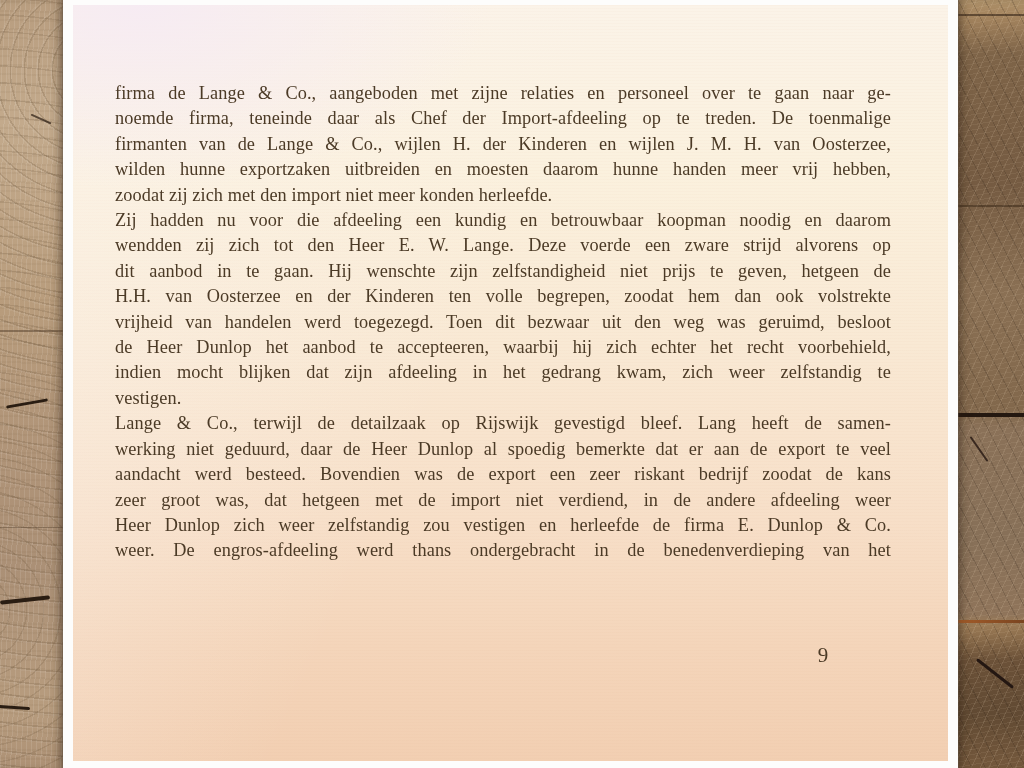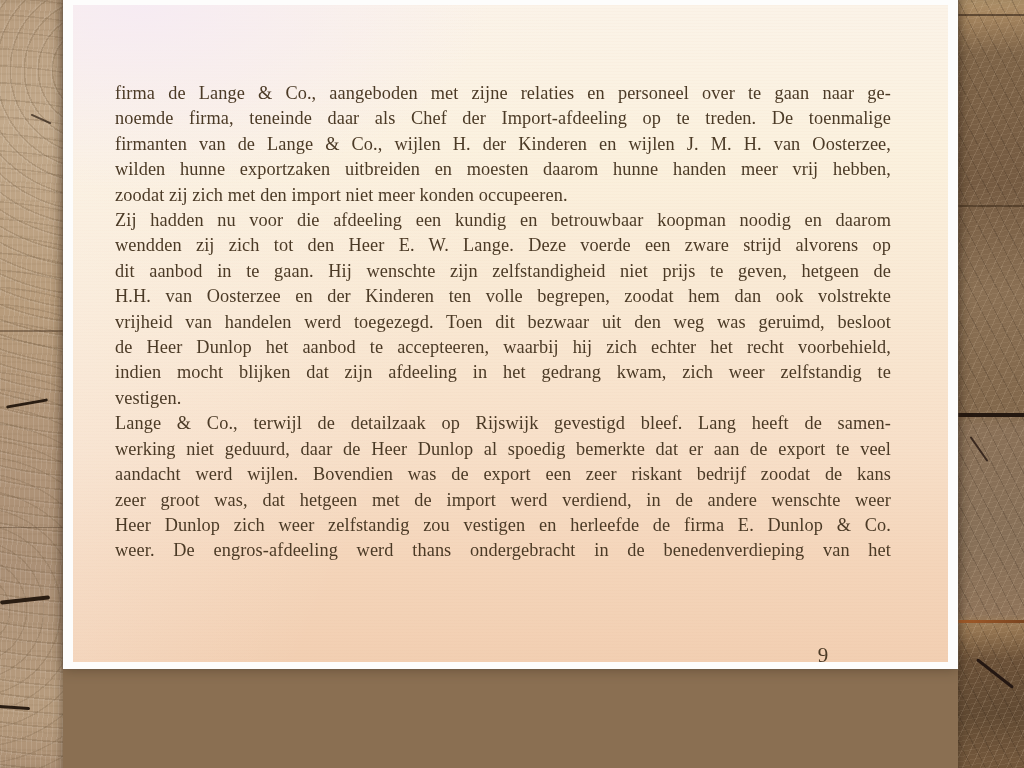--- a/index.html
+++ b/index.html
@@ -51,21 +51,21 @@
   .wood-right .seam-1 { top: 14px;  height: 2px; background: rgba(40,26,14,0.55); }
   .wood-right .seam-2 { top: 205px; height: 2px; background: rgba(46,30,16,0.45); }
   .wood-right .seam-3 { top: 413px; height: 4px; background: #241810; }
   .wood-right .seam-4 { top: 620px; height: 3px; background: linear-gradient(90deg, #a35c2a, #7a4520); }
   .scratch { position: absolute; background: #241712; border-radius: 2px; }
   .scratch-1 { top: 672px; left: 14px; width: 46px; height: 3px; transform: rotate(38deg); }
   .scratch-2 { top: 448px; left: 6px;  width: 30px; height: 2px; transform: rotate(55deg); opacity: .8; }
 
   
   .photo {
-    position: absolute; left: 63px; top: 0; width: 895px; height: 669px;
+    position: absolute; left: 63px; top: 0; width: 895px; height: 768px;
     background: #fdfdfc;
     padding: 5px 10px 7px 10px;
     box-sizing: border-box;
     box-shadow: 0 0 0 1px rgba(110,95,80,0.35), 0 0 12px rgba(50,35,20,0.45);
   }
   .paper {
     position: relative;
     width: 100%; height: 100%;
     background:
       radial-gradient(ellipse 560px 300px at 8% 0%, rgba(246,235,243,0.95), transparent 62%),
@@ -120,37 +120,37 @@
   </div>
 
   <div class="photo">
     <div class="paper">
       <div class="text-block">
           <div class="paragraph">
             <div class="line">firma de Lange &amp; Co., aangeboden met zijne relaties en personeel over te gaan naar ge-</div>
             <div class="line">noemde firma, teneinde daar als Chef der Import-afdeeling op te treden. De toenmalige</div>
             <div class="line">firmanten van de Lange &amp; Co., wijlen H. der Kinderen en wijlen J. M. H. van Oosterzee,</div>
             <div class="line">wilden hunne exportzaken uitbreiden en moesten daarom hunne handen meer vrij hebben,</div>
-            <div class="line line-last">zoodat zij zich met den import niet meer konden occupeeren.</div>
+            <div class="line line-last">zoodat zij zich met den import niet meer konden herleefde.</div>
           </div>
           <div class="paragraph">
             <div class="line">Zij hadden nu voor die afdeeling een kundig en betrouwbaar koopman noodig en daarom</div>
             <div class="line">wendden zij zich tot den Heer E. W. Lange. Deze voerde een zware strijd alvorens op</div>
             <div class="line">dit aanbod in te gaan. Hij wenschte zijn zelfstandigheid niet prijs te geven, hetgeen de</div>
             <div class="line">H.H. van Oosterzee en der Kinderen ten volle begrepen, zoodat hem dan ook volstrekte</div>
             <div class="line">vrijheid van handelen werd toegezegd. Toen dit bezwaar uit den weg was geruimd, besloot</div>
             <div class="line">de Heer Dunlop het aanbod te accepteeren, waarbij hij zich echter het recht voorbehield,</div>
             <div class="line">indien mocht blijken dat zijn afdeeling in het gedrang kwam, zich weer zelfstandig te</div>
             <div class="line line-last">vestigen.</div>
           </div>
           <div class="paragraph">
             <div class="line">Lange &amp; Co., terwijl de detailzaak op Rijswijk gevestigd bleef. Lang heeft de samen-</div>
             <div class="line">werking niet geduurd, daar de Heer Dunlop al spoedig bemerkte dat er aan de export te veel</div>
-            <div class="line">aandacht werd wijlen. Bovendien was de export een zeer riskant bedrijf zoodat de kans</div>
-            <div class="line">zeer groot was, dat hetgeen met de import werd verdiend, in de andere wenschte weer</div>
+            <div class="line">aandacht werd besteed. Bovendien was de export een zeer riskant bedrijf zoodat de kans</div>
+            <div class="line">zeer groot was, dat hetgeen met de import niet verdiend, in de andere afdeeling weer</div>
             <div class="line">Heer Dunlop zich weer zelfstandig zou vestigen en herleefde de firma E. Dunlop &amp; Co.</div>
             <div class="line">weer. De engros-afdeeling werd thans ondergebracht in de benedenverdieping van het</div>
           </div>
         </div>
       <div class="page-number">9</div>
     </div>
   </div>
 
 </div>
 

